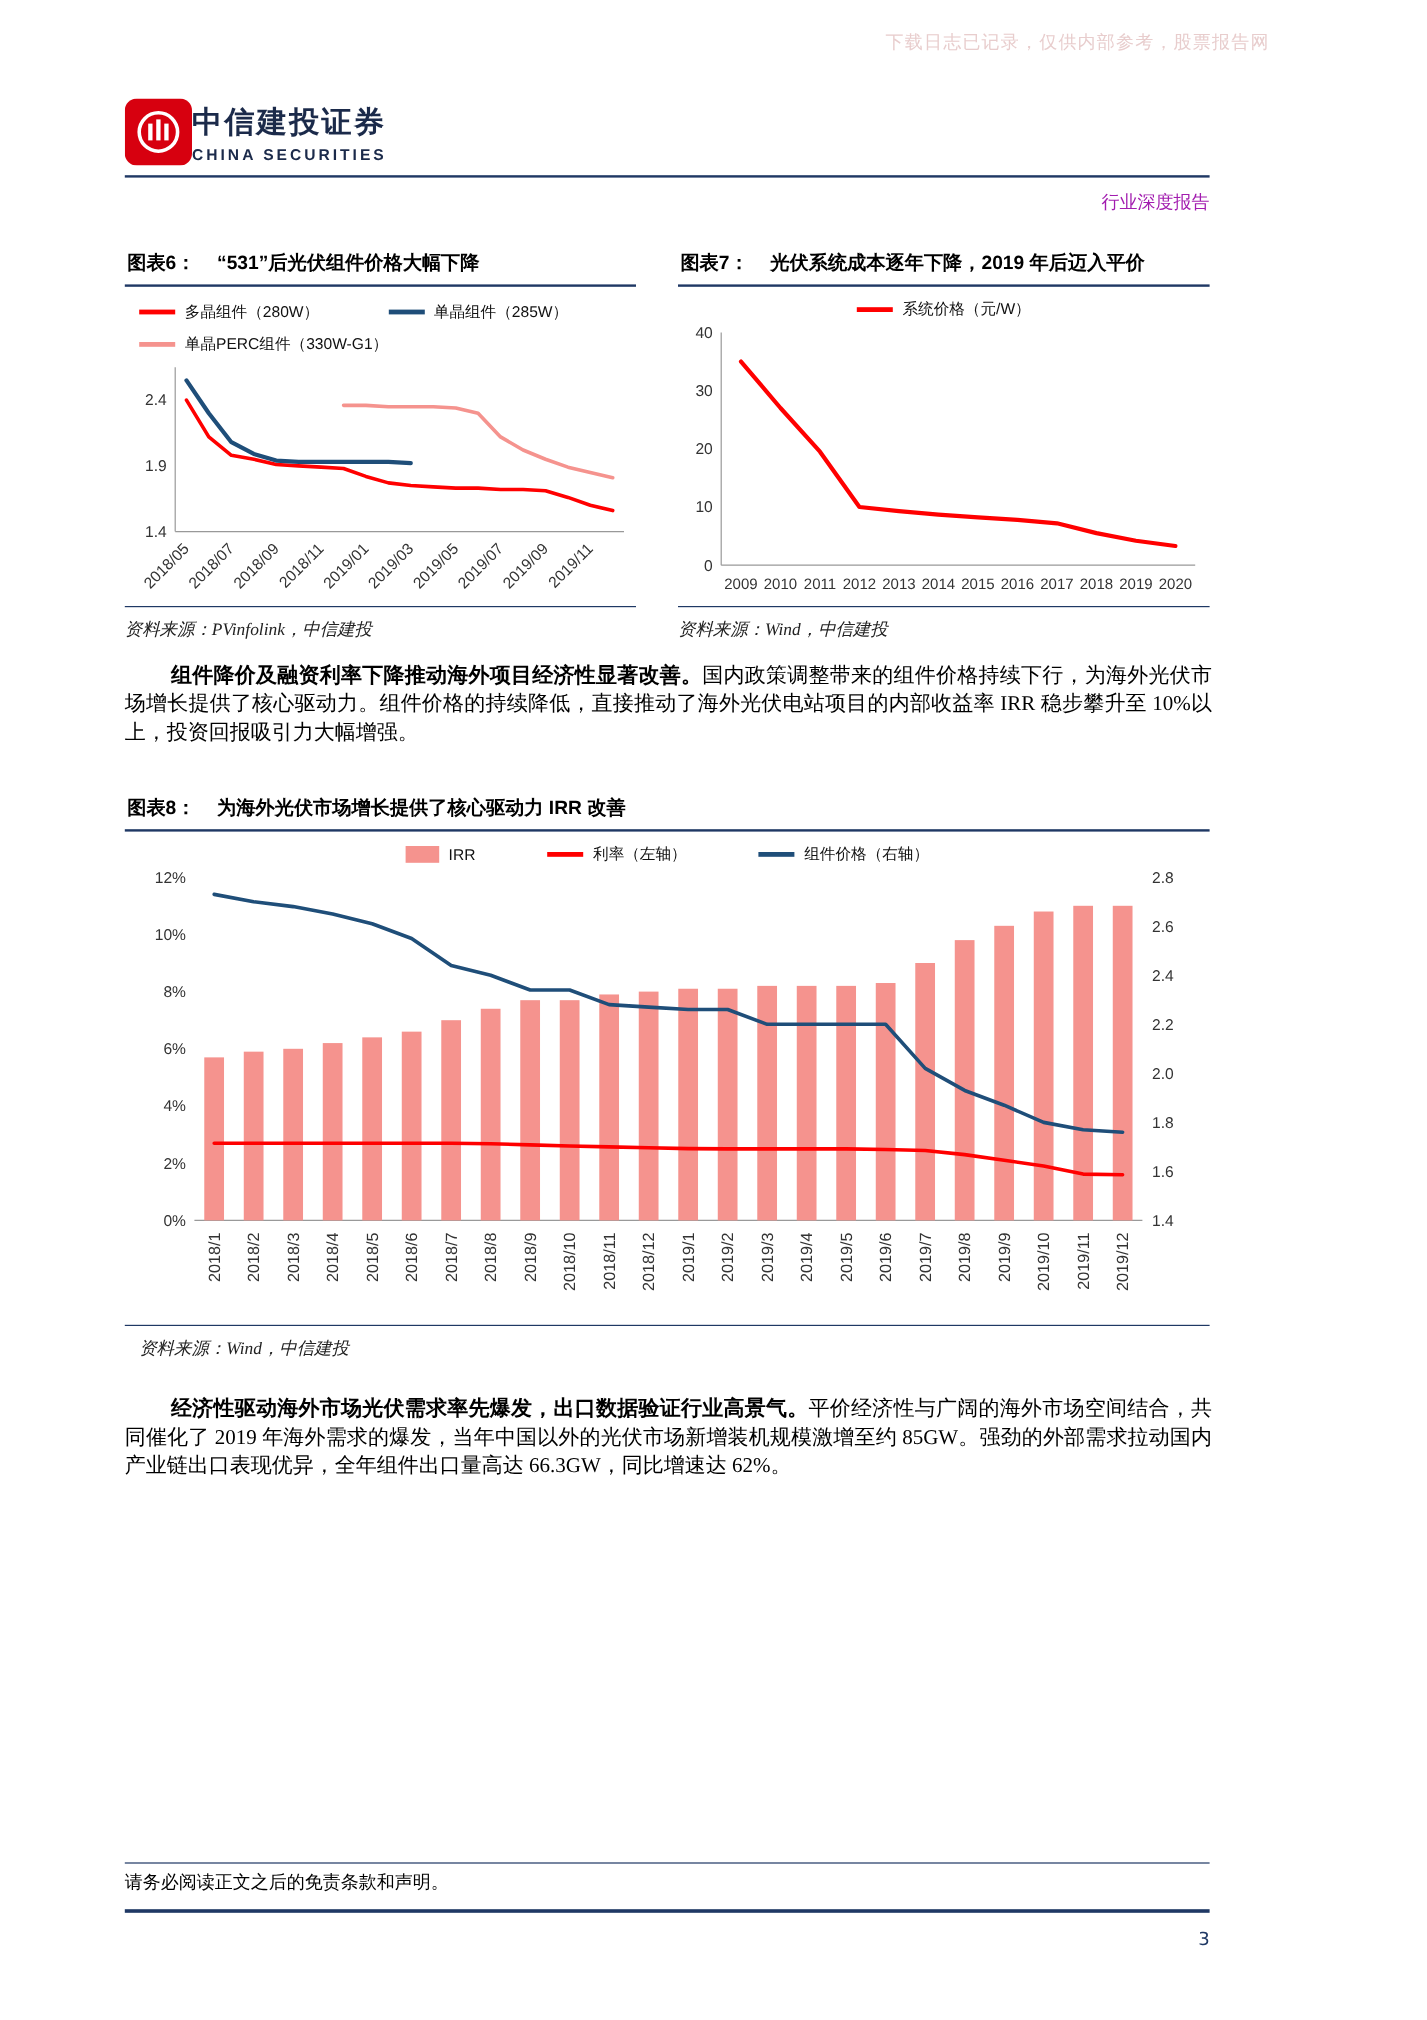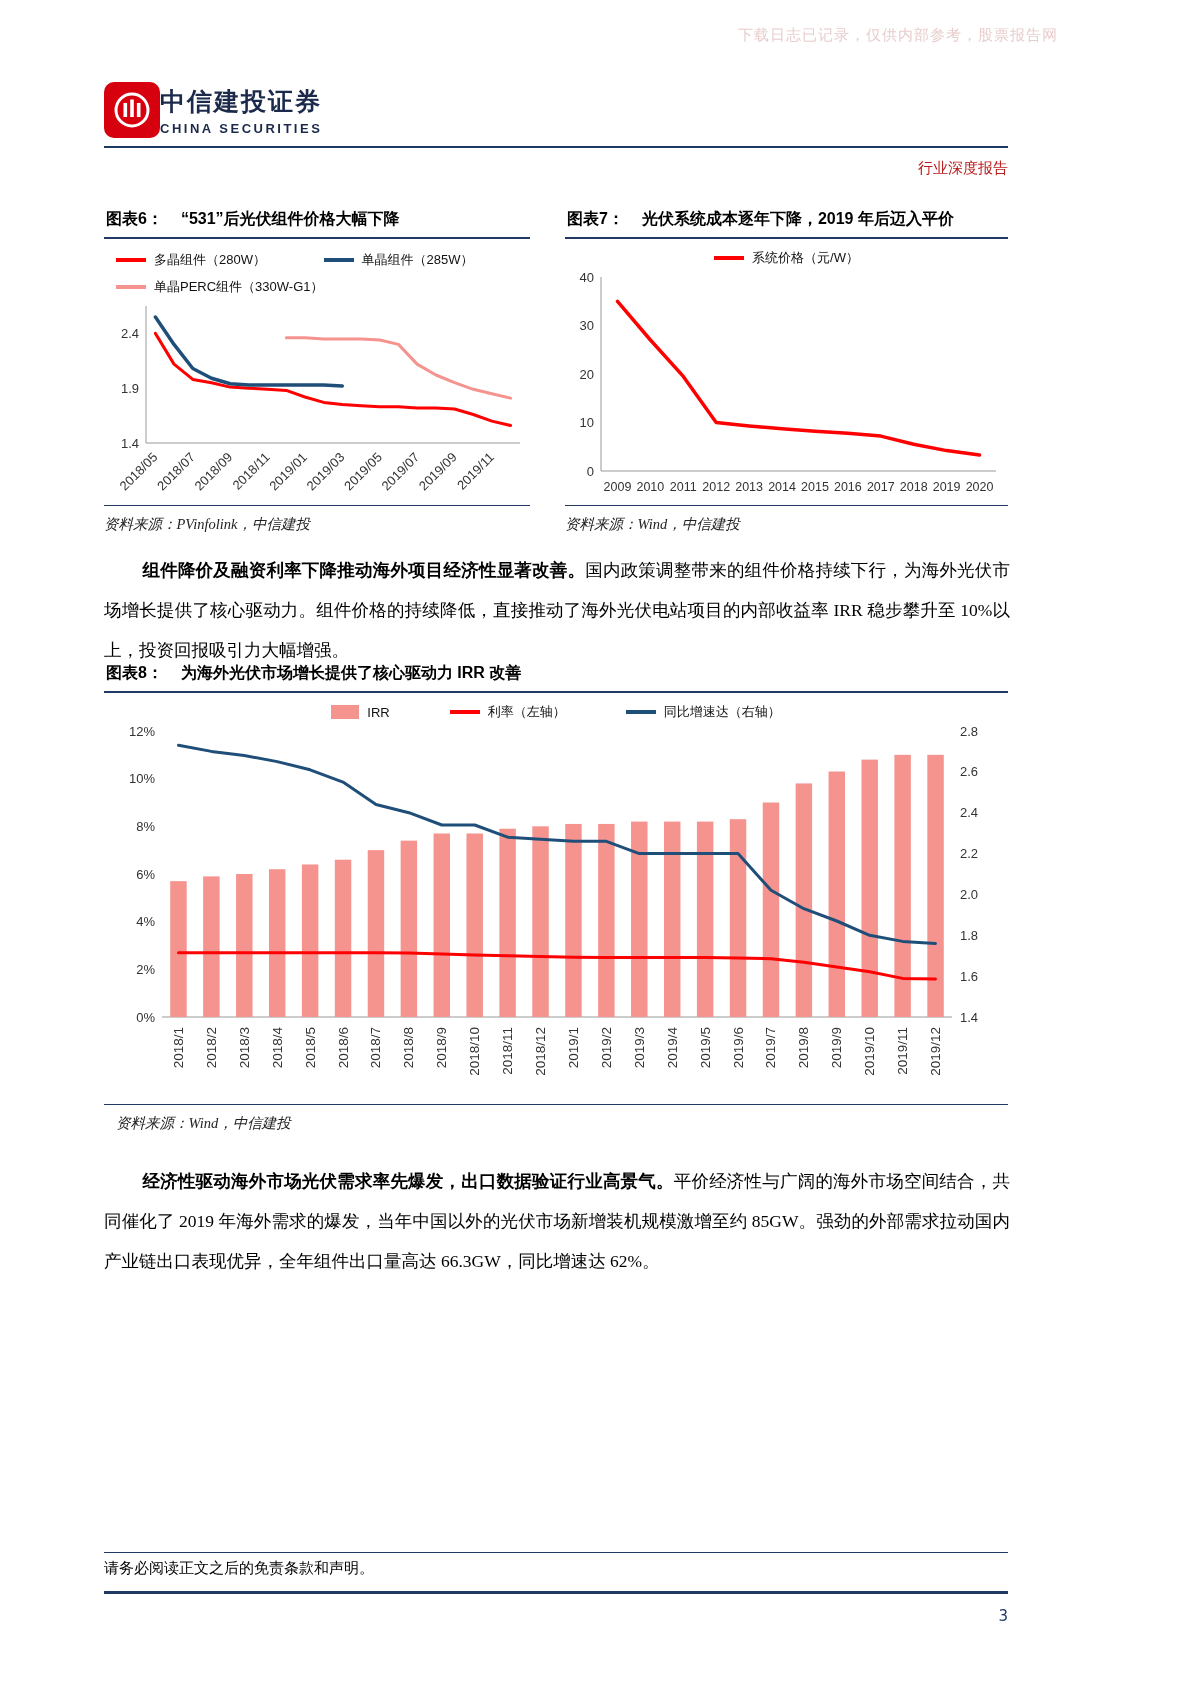--- a/index.html
+++ b/index.html
@@ -18,21 +18,21 @@
   .logo-mark { width:56px; height:56px; flex:0 0 auto; }
   .logo-cn { font-size:25px; font-weight:bold; color:#1B2A4A; font-family:"Liberation Sans","DejaVu Sans",sans-serif; letter-spacing:2px; }
   .logo-en { font-size:13px; font-weight:bold; color:#1B2A4A; font-family:"Liberation Sans","DejaVu Sans",sans-serif; letter-spacing:2.5px; margin-top:3px; }
   .sector-bar {
     position:absolute; left:424px; top:106px; width:584px; height:34px;
     background:#1F3864; color:#fff; display:flex; align-items:center; justify-content:flex-end;
     padding-right:24px; font-size:20px; font-weight:bold;
     font-family:"Liberation Sans","DejaVu Sans",sans-serif;
   }
   .header-rule { position:absolute; left:104px; top:146px; width:904px; height:2px; background:#1F3864; }
-  .report-type { position:absolute; left:104px; top:159px; width:904px; text-align:right; font-size:15px; color:#b91c1c; }
+  .report-type { position:absolute; left:104px; top:159px; width:904px; text-align:right; font-size:15px; color:#a21caf; }
 
   
   .fig { position:absolute; }
   .fig6 { left:104px; top:206px; width:426px; }
   .fig7 { left:565px; top:206px; width:443px; }
   .fig8 { left:104px; top:660px; width:904px; }
   .fig-head {
     display:flex; align-items:baseline; border-bottom:2.5px solid #1F3864;
     padding:3px 0 7px 2px; font-weight:bold; font-size:16px; color:#000;
     font-family:"Liberation Sans","DejaVu Sans",sans-serif;
@@ -51,21 +51,21 @@
 
   .src {
     position:absolute; border-top:1.5px solid #1F3864; padding-top:9px;
     font-style:italic; font-size:14.5px; color:#222;
   }
   .src6 { left:104px; top:505px; width:426px; }
   .src7 { left:565px; top:505px; width:443px; }
   .src8 { left:104px; top:1104px; width:904px; padding-left:12px; }
 
   .para {
-    position:absolute; left:104px; width:906px; font-size:17.5px; line-height:40px;
+    position:absolute; left:104px; width:906px; font-size:17.5px; line-height:24px;
     text-align:justify; text-indent:2.2em; color:#000;
   }
   .p1 { top:550px; }
   .p2 { top:1161px; }
   .para .lead { font-weight:bold; }
 
   .footer-rule1 { position:absolute; left:104px; top:1552px; width:904px; height:1px; background:#1F3864; }
   .footer-text  { position:absolute; left:104px; top:1559px; width:904px; font-size:15px; color:#000; }
   .footer-rule2 { position:absolute; left:104px; top:1591px; width:904px; height:3px; background:#1F3864; }
   .page-num { position:absolute; left:104px; top:1607px; width:904px; text-align:right; font-size:15px; color:#1F3864; font-family:"DejaVu Sans",sans-serif; }
@@ -185,21 +185,21 @@
       <div class="legend-item">
         <span class="swatch-bar" style="background: rgb(245, 147, 142);"></span>
         <span>IRR</span>
       </div>
       <div class="legend-item">
         <span class="swatch-line" style="background: rgb(255, 0, 0);"></span>
         <span>利率（左轴）</span>
       </div>
       <div class="legend-item">
         <span class="swatch-line" style="background: rgb(31, 78, 121);"></span>
-        <span>同比增速达（右轴）</span>
+        <span>组件价格（右轴）</span>
       </div>
     </div>
     <svg id="chart8" width="904" height="372" viewBox="0 0 904 372">
         <text x="51" y="298.5" text-anchor="end" font-size="13">0%</text>
         <text x="51" y="250.83333333333334" text-anchor="end" font-size="13">2%</text>
         <text x="51" y="203.16666666666669" text-anchor="end" font-size="13">4%</text>
         <text x="51" y="155.5" text-anchor="end" font-size="13">6%</text>
         <text x="51" y="107.83333333333334" text-anchor="end" font-size="13">8%</text>
         <text x="51" y="60.16666666666666" text-anchor="end" font-size="13">10%</text>
         <text x="51" y="12.5" text-anchor="end" font-size="13">12%</text>

